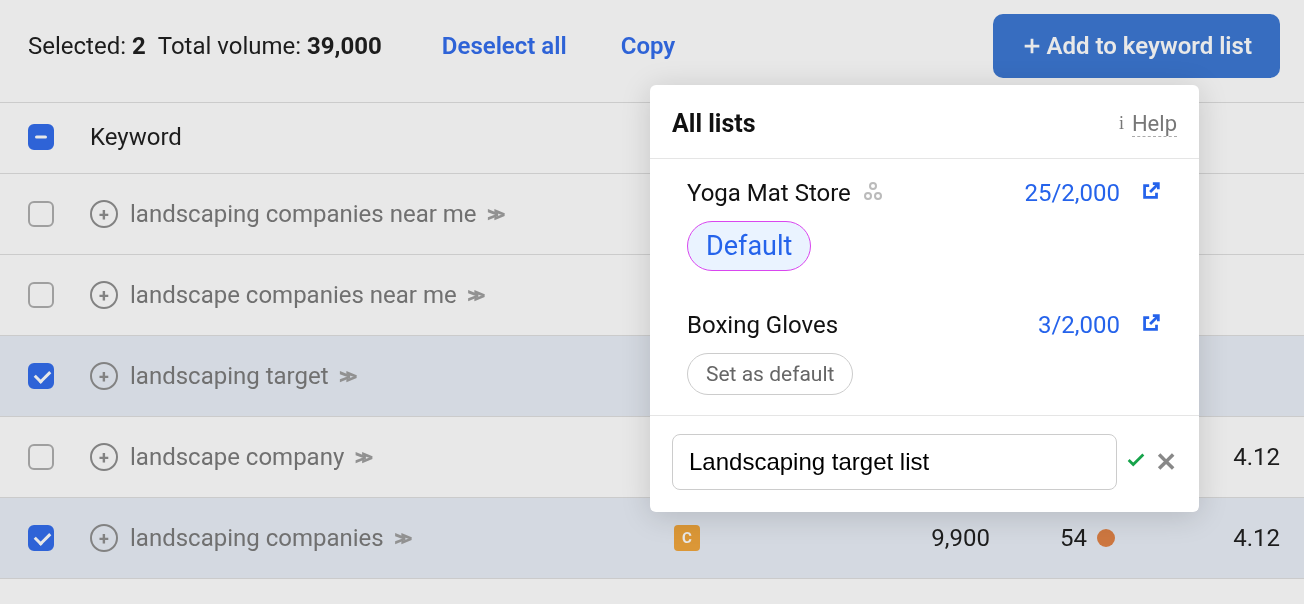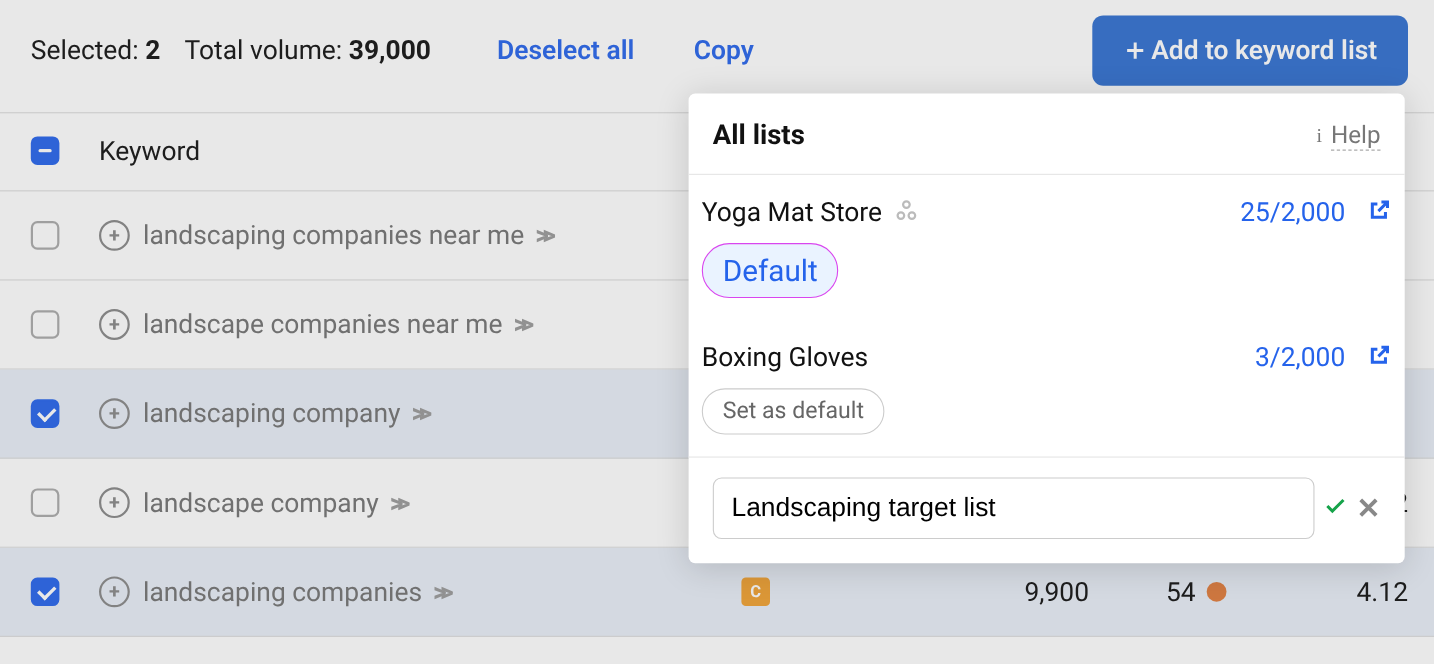--- a/index.html
+++ b/index.html
@@ -1,19 +1,19 @@
 <!DOCTYPE html>
 <html><head>
 <meta charset="utf-8">
 <style>
 *{box-sizing:border-box;margin:0;padding:0}
 body{width:1304px;height:604px;font-family:-apple-system,BlinkMacSystemFont,"Segoe UI",Roboto,sans-serif;background:#fff;color:#111;overflow:hidden;position:relative}
 .overlay{position:absolute;inset:0;background:rgba(100,100,100,0.15);z-index:5;pointer-events:none}
 .topbar{display:flex;align-items:center;padding:14px 24px 24px 28px;font-size:24px;border-bottom:1px solid #ddd}
-.topbar .sel{font-weight:400;margin-right:22px}
+.topbar .sel{font-weight:400;margin-right:12px}
 .topbar .sel b{font-weight:700}
 .topbar .vol{font-weight:400;margin-right:60px}
 .topbar .vol b{font-weight:700}
 .topbar .link{color:#2563eb;font-weight:600;margin-right:54px;cursor:pointer}
 .topbar .spacer{flex:1}
 .addbtn{background:#2f6fd0;color:#fff;border-radius:10px;padding:18px 28px;display:flex;align-items:center;gap:4px;font-weight:600;font-size:24px;cursor:pointer}
 .addbtn svg{width:22px;height:22px}
 .header-row{display:flex;align-items:center;padding:20px 24px 22px 28px;font-size:24px;border-bottom:1px solid #ddd}
 .cb{width:26px;height:26px;border:2px solid #aaa;border-radius:6px;margin-right:36px;background:#fff}
 .cb.ind{background:#2563eb;border-color:#2563eb;position:relative}
@@ -24,27 +24,27 @@
 .row.sel{background:#e8eef7}
 .expand{width:28px;height:28px;border:2px solid #888;border-radius:50%;display:flex;align-items:center;justify-content:center;margin-right:12px;color:#888;font-weight:700;font-size:18px}
 .kw{color:#737373}
 .chev{color:#999;margin-left:10px;letter-spacing:-6px;font-weight:700}
 .row .spacer{flex:1}
 .kdbadge{width:26px;height:26px;background:#f0a030;border-radius:4px;display:flex;align-items:center;justify-content:center;color:#fff;font-weight:700;font-size:15px;margin-right:190px}
 .volcell{width:100px;text-align:right;margin-right:70px}
 .kdcell{width:60px;text-align:right;display:flex;align-items:center;gap:10px;margin-right:100px}
 .dot{width:18px;height:18px;border-radius:50%;background:#e07b3a}
 .cpc{width:60px;text-align:right}
-.popup{position:absolute;top:85px;left:626px;width:651px;background:#fff;border-radius:6px;box-shadow:0 4px 30px rgba(0,0,0,0.15);z-index:10}
+.popup{position:absolute;top:85px;left:650px;width:549px;background:#fff;border-radius:6px;box-shadow:0 4px 30px rgba(0,0,0,0.15);z-index:10}
 .pop-head{display:flex;align-items:center;padding:24px 22px 20px 22px;border-bottom:1px solid #e5e5e5}
 .pop-head h3{font-size:25px;font-weight:700;flex:1}
 .help{color:#777;font-size:22px;display:flex;align-items:center;gap:8px}
 .help span{border-bottom:1px dashed #aaa}
 .help i{font-style:normal;font-family:serif;font-size:18px;background:transparent}
-.list-item{padding:20px 12px}
+.list-item{padding:20px 37px}
 .list-item.sep{border-bottom:1px solid #e5e5e5}
 .list-top{display:flex;align-items:center;gap:10px;margin-bottom:14px}
 .list-name{font-size:24px}
 .count{color:#2563eb;font-size:24px;margin-left:auto;margin-right:10px}
 .ext{color:#2563eb;cursor:pointer}
 .ext svg{width:22px;height:22px}
 .badge-default{display:inline-block;border:1px solid #d946ef;background:#eaf3ff;color:#2563eb;border-radius:999px;padding:8px 18px;font-size:27px}
 .badge-set{display:inline-block;border:1px solid #ccc;color:#666;border-radius:999px;padding:8px 18px;font-size:21px;cursor:pointer}
 .shared-icon{color:#aaa}
 .pop-input-row{display:flex;align-items:center;padding:18px 22px 22px 22px;gap:8px}
@@ -87,21 +87,21 @@
 <div class="row">
   <div class="cb"></div>
   <div class="expand">+</div>
   <span class="kw">landscape companies near me</span>
   <span class="chev">&gt;&gt;</span>
 </div>
 
 <div class="row sel">
   <div class="cb chk"></div>
   <div class="expand">+</div>
-  <span class="kw">landscaping company</span>
+  <span class="kw">landscaping target</span>
   <span class="chev">&gt;&gt;</span>
 </div>
 
 <div class="row">
   <div class="cb"></div>
   <div class="expand">+</div>
   <span class="kw">landscape company</span>
   <span class="chev">&gt;&gt;</span>
   <div class="spacer"></div>
   <div class="kdbadge">C</div>

